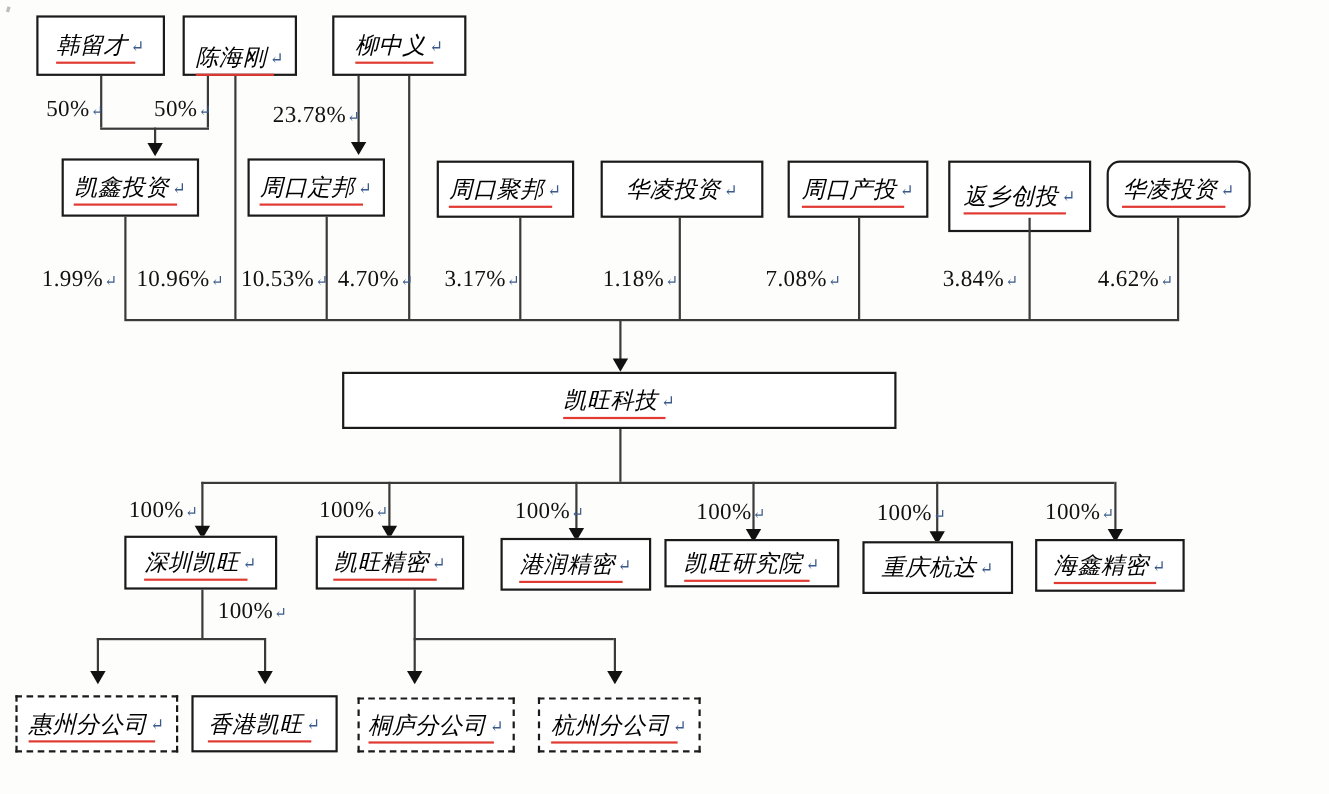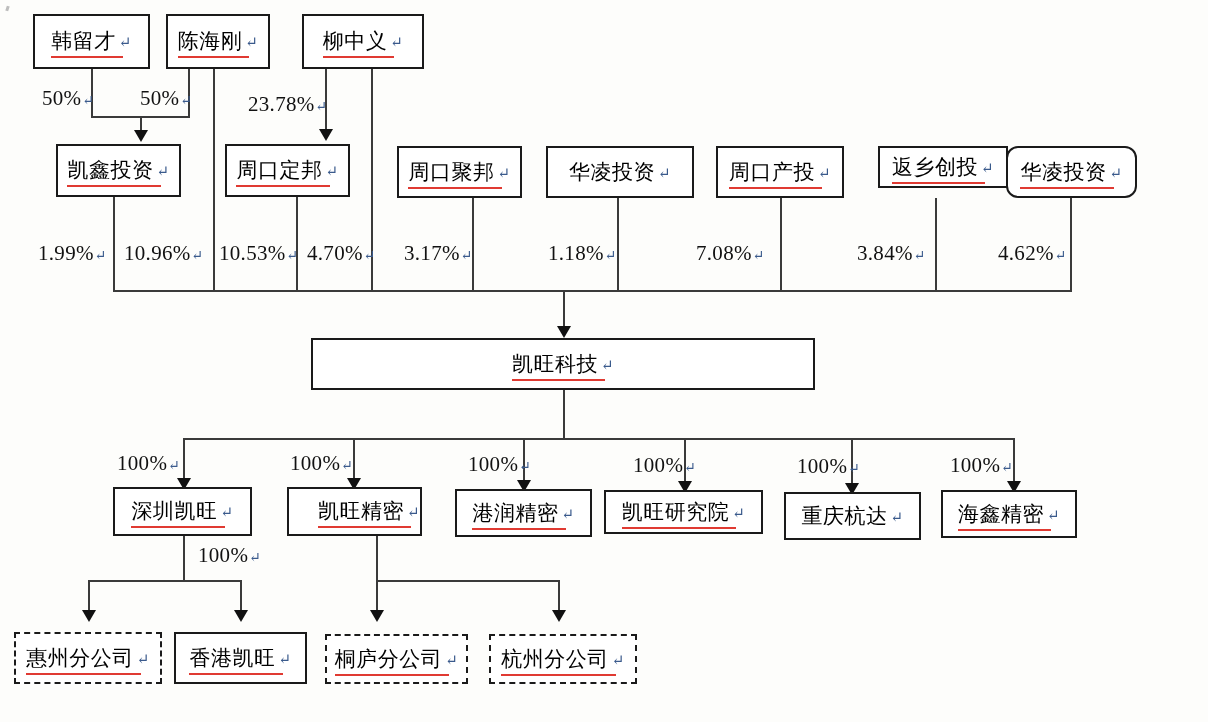--- a/index.html
+++ b/index.html
@@ -22,20 +22,21 @@
     box-sizing: border-box;
     border: 2px solid #1a1a1a;
     background: #ffffff;
     display: flex;
     align-items: center;
     justify-content: center;
     color: #000000;
     font-size: 21px;
     letter-spacing: 0.5px;
     white-space: nowrap;
+    font-style: italic;
   }
   .node.dashed {
     border-style: dashed;
     border-width: 2px;
   }
   .node .label-inner {
     position: relative;
     display: inline-block;
     padding-bottom: 1px;
   }
@@ -105,21 +106,21 @@
 <body>
 
 <div id="canvas">
 
   <div class="speck"></div>
 
   <div class="node spell" style="left:33px; top:14px; width:117px; height:55px;">
     <span class="label-inner"><span>韩留才</span><span class="pilcrow">↵</span></span>
   </div>
 
-  <div class="node spell" style="left:166px; top:14px; width:104px; height:55px;">
+  <div class="node spell" style="left:166px; top:14px; width:104px; height:55px;align-items:flex-end;">
     <span class="label-inner"><span>陈海刚</span><span class="pilcrow">↵</span></span>
   </div>
 
   <div class="node spell" style="left:302px; top:14px; width:122px; height:55px;">
     <span class="label-inner"><span>柳中义</span><span class="pilcrow">↵</span></span>
   </div>
 
   <div class="vline" style="left:91px; top:69px; height:47px;"></div>
   <div class="vline" style="left:188px; top:69px; height:47px;"></div>
   <div class="hline" style="left:91px; top:116px; width:99px;"></div>
@@ -156,21 +157,21 @@
   </div>
 
   <div class="node" style="left:546px; top:146px; width:148px; height:52px;">
     <span class="label-inner"><span>华凌投资</span><span class="pilcrow">↵</span></span>
   </div>
 
   <div class="node spell" style="left:716px; top:146px; width:128px; height:52px;">
     <span class="label-inner"><span>周口产投</span><span class="pilcrow">↵</span></span>
   </div>
 
-  <div class="node spell" style="left:862px; top:146px; width:130px; height:42px;margin-left:16px;">
+  <div class="node spell" style="left:862px; top:146px; width:130px; height:65px;">
     <span class="label-inner"><span>返乡创投</span><span class="pilcrow">↵</span></span>
   </div>
 
   <div class="node spell" style="left:1006px; top:146px; width:131px; height:52px;border-radius:12px;">
     <span class="label-inner"><span>华凌投资</span><span class="pilcrow">↵</span></span>
   </div>
 
   <div class="vline" style="left:113px; top:197px; height:93px;"></div>
   <div class="vline" style="left:296px; top:197px; height:93px;"></div>
   <div class="vline" style="left:472px; top:198px; height:92px;"></div>
@@ -252,21 +253,21 @@
     <span>100%</span><span class="pilcrow">↵</span>
   </div>
   <div class="pct" style="left:950px; top:453px;">
     <span>100%</span><span class="pilcrow">↵</span>
   </div>
 
   <div class="node spell" style="left:113px; top:487px; width:139px; height:49px;">
     <span class="label-inner"><span>深圳凯旺</span><span class="pilcrow">↵</span></span>
   </div>
 
-  <div class="node spell" style="left:287px; top:487px; width:135px; height:49px;justify-content:flex-end;">
+  <div class="node spell" style="left:287px; top:487px; width:135px; height:49px;">
     <span class="label-inner"><span>凯旺精密</span><span class="pilcrow">↵</span></span>
   </div>
 
   <div class="node spell" style="left:455px; top:489px; width:137px; height:48px;">
     <span class="label-inner"><span>港润精密</span><span class="pilcrow">↵</span></span>
   </div>
 
   <div class="node spell" style="left:604px; top:490px; width:159px; height:44px;">
     <span class="label-inner"><span>凯旺研究院</span><span class="pilcrow">↵</span></span>
   </div>

